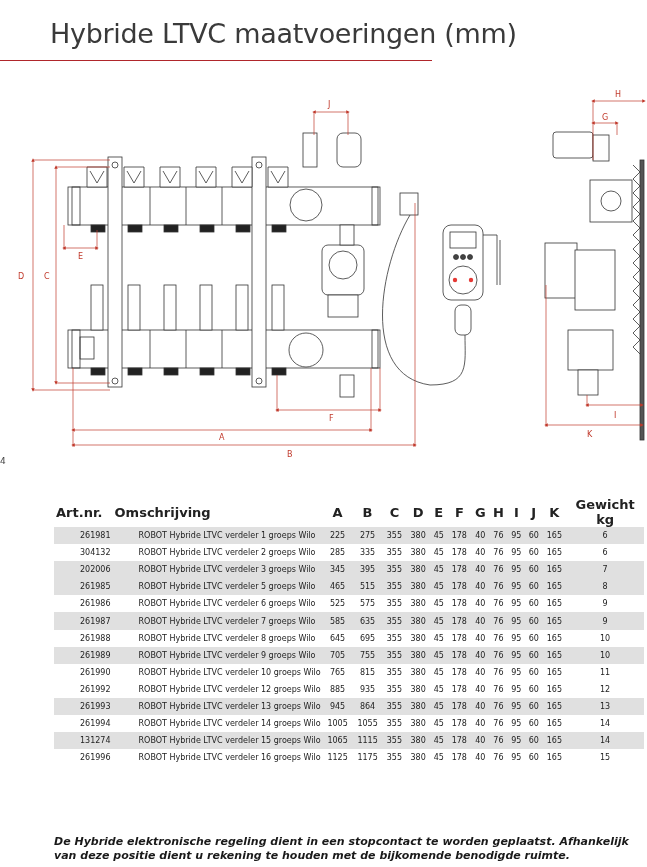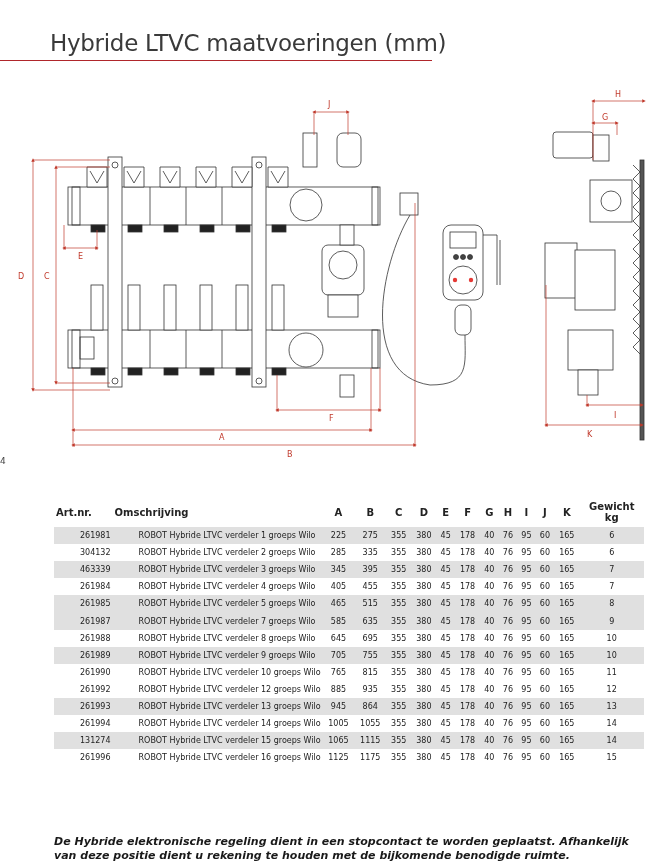--- a/index.html
+++ b/index.html
@@ -1,26 +1,26 @@
 <!DOCTYPE html>
 <html><head>
 <meta charset="utf-8">
 <style>
   html, body { margin: 0; padding: 0; background: #ffffff; }
   body { width: 647px; height: 867px; position: relative; overflow: hidden;
          font-family: "DejaVu Sans", sans-serif; color: #222; }
-  .title { position: absolute; left: 50px; top: 30px; font-size: 23px; color: #3a3a3a;
+  .title { position: absolute; left: 50px; top: 18px; font-size: 27px; color: #3a3a3a;
            font-family: "DejaVu Sans", sans-serif; font-weight: normal; letter-spacing: -0.3px; }
   .title-rule { position: absolute; left: 0; top: 60px; width: 432px; height: 1px; background: #b0262b; }
   .drawing { position: absolute; left: 0; top: 85px; width: 647px; height: 390px; }
   .drawing svg { width: 647px; height: 390px; display: block; }
   .dim { fill: #c0392b; font-family: "DejaVu Sans", sans-serif; font-size: 8px; }
   .table { position: absolute; left: 54px; top: 497px; width: 590px; border-collapse: collapse;
            font-family: "DejaVu Sans", sans-serif; font-size: 8px; color: #222; }
-  .table th { font-weight: bold; font-size: 10px; text-align: center; padding: 0 2px; height: 30px; vertical-align: middle; }
+  .table th { font-weight: bold; font-size: 13px; text-align: center; padding: 0 2px; height: 30px; vertical-align: middle; }
   .table th.left { text-align: left; }
   .table td { height: 17.1px; text-align: center; padding: 0 2px; white-space: nowrap; }
   .table td.left { text-align: left; padding-left: 26px; }
   .table tr.shade td { background: #e0e0e0; }
   .note { position: absolute; left: 54px; top: 835px; width: 590px; font-size: 11px; font-style: italic;
           font-weight: bold; line-height: 14px; color: #1a1a1a; font-family: "DejaVu Sans", sans-serif; }
   .margin-mark { position: absolute; left: 0; top: 456px; font-size: 9px; color: #444; }
 </style>
 </head>
 <body>
@@ -235,40 +235,24 @@
         <td>45</td>
         <td>178</td>
         <td>40</td>
         <td>76</td>
         <td>95</td>
         <td>60</td>
         <td>165</td>
         <td>6</td>
       </tr>
       <tr class="shade">
-        <td class="left">463339</td>
+        <td class="left">202006</td>
         <td class="left">ROBOT Hybride LTVC verdeler 3 groeps Wilo</td>
         <td>345</td>
         <td>395</td>
-        <td>355</td>
-        <td>380</td>
-        <td>45</td>
-        <td>178</td>
-        <td>40</td>
-        <td>76</td>
-        <td>95</td>
-        <td>60</td>
-        <td>165</td>
-        <td>7</td>
-      </tr>
-      <tr>
-        <td class="left">261984</td>
-        <td class="left">ROBOT Hybride LTVC verdeler 4 groeps Wilo</td>
-        <td>405</td>
-        <td>455</td>
         <td>355</td>
         <td>380</td>
         <td>45</td>
         <td>178</td>
         <td>40</td>
         <td>76</td>
         <td>95</td>
         <td>60</td>
         <td>165</td>
         <td>7</td>
@@ -282,20 +266,36 @@
         <td>380</td>
         <td>45</td>
         <td>178</td>
         <td>40</td>
         <td>76</td>
         <td>95</td>
         <td>60</td>
         <td>165</td>
         <td>8</td>
       </tr>
+      <tr>
+        <td class="left">261986</td>
+        <td class="left">ROBOT Hybride LTVC verdeler 6 groeps Wilo</td>
+        <td>525</td>
+        <td>575</td>
+        <td>355</td>
+        <td>380</td>
+        <td>45</td>
+        <td>178</td>
+        <td>40</td>
+        <td>76</td>
+        <td>95</td>
+        <td>60</td>
+        <td>165</td>
+        <td>9</td>
+      </tr>
       <tr class="shade">
         <td class="left">261987</td>
         <td class="left">ROBOT Hybride LTVC verdeler 7 groeps Wilo</td>
         <td>585</td>
         <td>635</td>
         <td>355</td>
         <td>380</td>
         <td>45</td>
         <td>178</td>
         <td>40</td>

